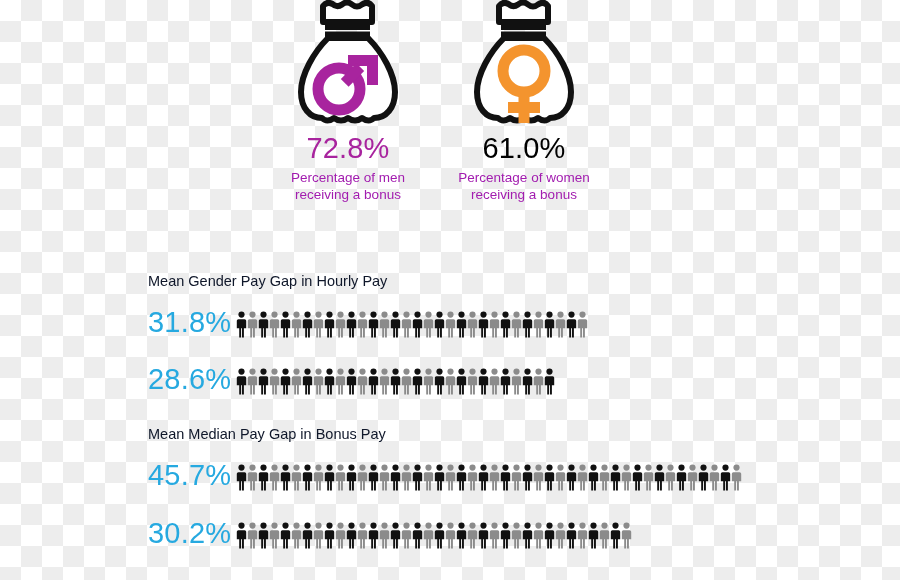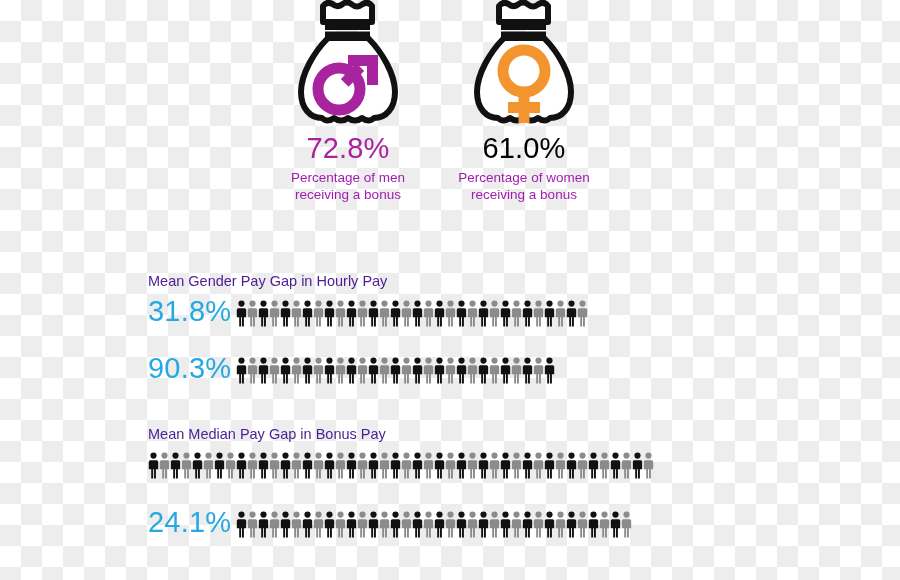--- a/index.html
+++ b/index.html
@@ -68,28 +68,28 @@
     left: 148px;
   }
   #stat-0 { top: 272px; }
   #stat-1 { top: 347px; }
   #stat-2 { top: 425px; }
   #stat-3 { top: 501px; }
 
   .stat-label {
     font-size: 14.5px;
     line-height: 18px;
-    color: #4c1d95;
+    color: #0f172a;
     white-space: nowrap;
   }
 
   .stat-body {
     display: flex;
     align-items: center;
-    margin-top: 6px;
+    margin-top: 17px;
   }
 
   .stat-pct {
     color: #26A9E0;
     font-size: 29px;
     line-height: 31px;
     letter-spacing: 0.2px;
     white-space: nowrap;
     width: 88px;
   }
@@ -302,21 +302,21 @@
           <svg class="person" viewBox="0 0 11 27">
             <circle cx="5.5" cy="3.6" r="3.1" fill="#8b8b8b"></circle>
             <path d="M2.4 8.2 h6.2 a1.6 1.6 0 0 1 1.6 1.6 v7.4 h-2.3 v9.4 h-1.9 v-9.4 h-0.9 v9.4 h-1.9 v-9.4 h-2.4 v-7.4 a1.6 1.6 0 0 1 1.6 -1.6 z" fill="#8b8b8b"></path>
           </svg>
         </div>
     </div>
   </div>
 
   <div class="stat-row" id="stat-1">
     <div class="stat-body">
-      <div class="stat-pct">90.3%</div>
+      <div class="stat-pct">28.6%</div>
       <div class="people">
           <svg class="person" viewBox="0 0 11 27">
             <circle cx="5.5" cy="3.6" r="3.1" fill="#111111"></circle>
             <path d="M2.4 8.2 h6.2 a1.6 1.6 0 0 1 1.6 1.6 v7.4 h-2.3 v9.4 h-1.9 v-9.4 h-0.9 v9.4 h-1.9 v-9.4 h-2.4 v-7.4 a1.6 1.6 0 0 1 1.6 -1.6 z" fill="#111111"></path>
           </svg>
           <svg class="person" viewBox="0 0 11 27">
             <circle cx="5.5" cy="3.6" r="3.1" fill="#8b8b8b"></circle>
             <path d="M2.4 8.2 h6.2 a1.6 1.6 0 0 1 1.6 1.6 v7.4 h-2.3 v9.4 h-1.9 v-9.4 h-0.9 v9.4 h-1.9 v-9.4 h-2.4 v-7.4 a1.6 1.6 0 0 1 1.6 -1.6 z" fill="#8b8b8b"></path>
           </svg>
           <svg class="person" viewBox="0 0 11 27">
@@ -427,20 +427,21 @@
             <circle cx="5.5" cy="3.6" r="3.1" fill="#111111"></circle>
             <path d="M2.4 8.2 h6.2 a1.6 1.6 0 0 1 1.6 1.6 v7.4 h-2.3 v9.4 h-1.9 v-9.4 h-0.9 v9.4 h-1.9 v-9.4 h-2.4 v-7.4 a1.6 1.6 0 0 1 1.6 -1.6 z" fill="#111111"></path>
           </svg>
         </div>
     </div>
   </div>
 
   <div class="stat-row" id="stat-2">
     <div class="stat-label">Mean Median Pay Gap in Bonus Pay</div>
     <div class="stat-body">
+      <div class="stat-pct">45.7%</div>
       <div class="people">
           <svg class="person" viewBox="0 0 11 27">
             <circle cx="5.5" cy="3.6" r="3.1" fill="#111111"></circle>
             <path d="M2.4 8.2 h6.2 a1.6 1.6 0 0 1 1.6 1.6 v7.4 h-2.3 v9.4 h-1.9 v-9.4 h-0.9 v9.4 h-1.9 v-9.4 h-2.4 v-7.4 a1.6 1.6 0 0 1 1.6 -1.6 z" fill="#111111"></path>
           </svg>
           <svg class="person" viewBox="0 0 11 27">
             <circle cx="5.5" cy="3.6" r="3.1" fill="#8b8b8b"></circle>
             <path d="M2.4 8.2 h6.2 a1.6 1.6 0 0 1 1.6 1.6 v7.4 h-2.3 v9.4 h-1.9 v-9.4 h-0.9 v9.4 h-1.9 v-9.4 h-2.4 v-7.4 a1.6 1.6 0 0 1 1.6 -1.6 z" fill="#8b8b8b"></path>
           </svg>
           <svg class="person" viewBox="0 0 11 27">
@@ -618,21 +619,21 @@
           <svg class="person" viewBox="0 0 11 27">
             <circle cx="5.5" cy="3.6" r="3.1" fill="#8b8b8b"></circle>
             <path d="M2.4 8.2 h6.2 a1.6 1.6 0 0 1 1.6 1.6 v7.4 h-2.3 v9.4 h-1.9 v-9.4 h-0.9 v9.4 h-1.9 v-9.4 h-2.4 v-7.4 a1.6 1.6 0 0 1 1.6 -1.6 z" fill="#8b8b8b"></path>
           </svg>
         </div>
     </div>
   </div>
 
   <div class="stat-row" id="stat-3">
     <div class="stat-body">
-      <div class="stat-pct">24.1%</div>
+      <div class="stat-pct">30.2%</div>
       <div class="people">
           <svg class="person" viewBox="0 0 11 27">
             <circle cx="5.5" cy="3.6" r="3.1" fill="#111111"></circle>
             <path d="M2.4 8.2 h6.2 a1.6 1.6 0 0 1 1.6 1.6 v7.4 h-2.3 v9.4 h-1.9 v-9.4 h-0.9 v9.4 h-1.9 v-9.4 h-2.4 v-7.4 a1.6 1.6 0 0 1 1.6 -1.6 z" fill="#111111"></path>
           </svg>
           <svg class="person" viewBox="0 0 11 27">
             <circle cx="5.5" cy="3.6" r="3.1" fill="#8b8b8b"></circle>
             <path d="M2.4 8.2 h6.2 a1.6 1.6 0 0 1 1.6 1.6 v7.4 h-2.3 v9.4 h-1.9 v-9.4 h-0.9 v9.4 h-1.9 v-9.4 h-2.4 v-7.4 a1.6 1.6 0 0 1 1.6 -1.6 z" fill="#8b8b8b"></path>
           </svg>
           <svg class="person" viewBox="0 0 11 27">

